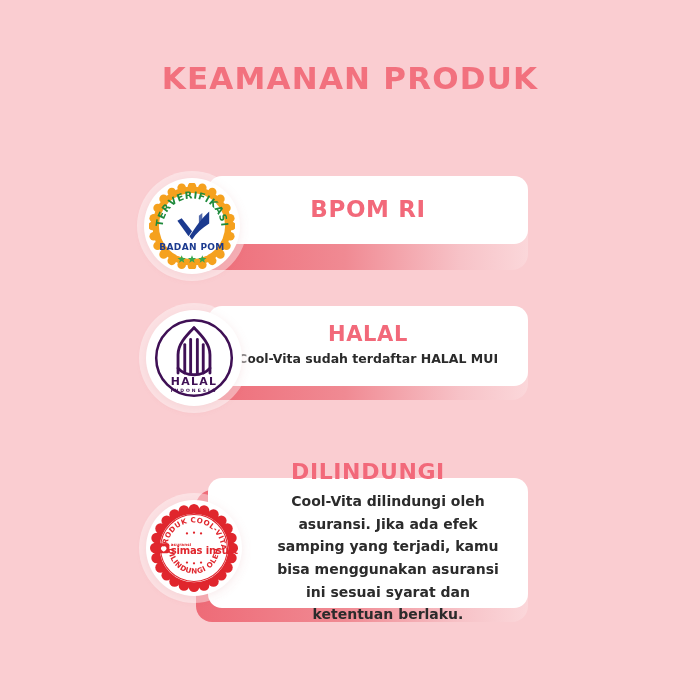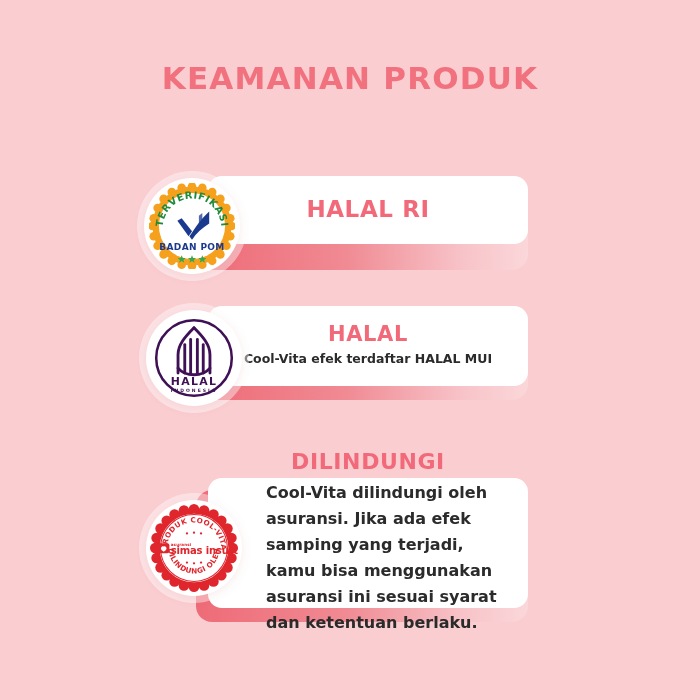--- a/index.html
+++ b/index.html
@@ -88,25 +88,25 @@
 
   .card-sub {
     font-size: 12.5px;
     font-weight: 700;
     color: #2b2b2b;
     font-family: "DejaVu Sans", sans-serif;
     text-align: center;
     line-height: 1.45;
   }
   .row-3 .card-sub {
-    text-align: left;
+    text-align: center;
     width: 100%;
     padding-left: 40px;
     box-sizing: border-box;
-    font-size: 16px;
+    font-size: 14px;
     line-height: 1.62;
   }
 
   
   .badge-disc {
     position: absolute;
     width: 96px;
     height: 96px;
     border-radius: 50%;
     background: #ffffff;
@@ -130,21 +130,21 @@
 
 <div class="page">
 
   <div class="page-title">KEAMANAN PRODUK</div>
 
   <div class="row row-1">
 
     <div class="accent"></div>
 
     <div class="card">
-      <div class="card-title">HALAL RI</div>
+      <div class="card-title">BPOM RI</div>
     </div>
 
     <div class="badge-disc">
       <svg width="86" height="86" viewBox="0 0 100 100">
         <defs>
           <path id="arcTopBpom" d="M 16,52 A 34,34 0 0 1 84,52" fill="none"></path>
         </defs>
 
         <g fill="#f5a11e">
           <circle cx="50" cy="50" r="46"></circle>
@@ -197,21 +197,21 @@
       <span class="sr">BADAN POM</span>
     </div>
   </div>
 
   <div class="row row-2">
 
     <div class="accent"></div>
 
     <div class="card">
       <div class="card-title">HALAL</div>
-      <div class="card-sub">Cool-Vita efek terdaftar HALAL MUI</div>
+      <div class="card-sub">Cool-Vita sudah terdaftar HALAL MUI</div>
     </div>
 
     <div class="badge-disc">
       <svg width="84" height="84" viewBox="0 0 100 100">
         <circle cx="50" cy="50" r="45" fill="#ffffff" stroke="#3f1055" stroke-width="3"></circle>
 
         <g fill="none" stroke="#3f1055" stroke-width="3.4" stroke-linecap="round">
           <path d="M 50,14 C 40,24 31,34 31,46 L 31,68"></path>
           <path d="M 50,14 C 60,24 69,34 69,46 L 69,68"></path>
           <path d="M 39,34 L 39,68"></path>

